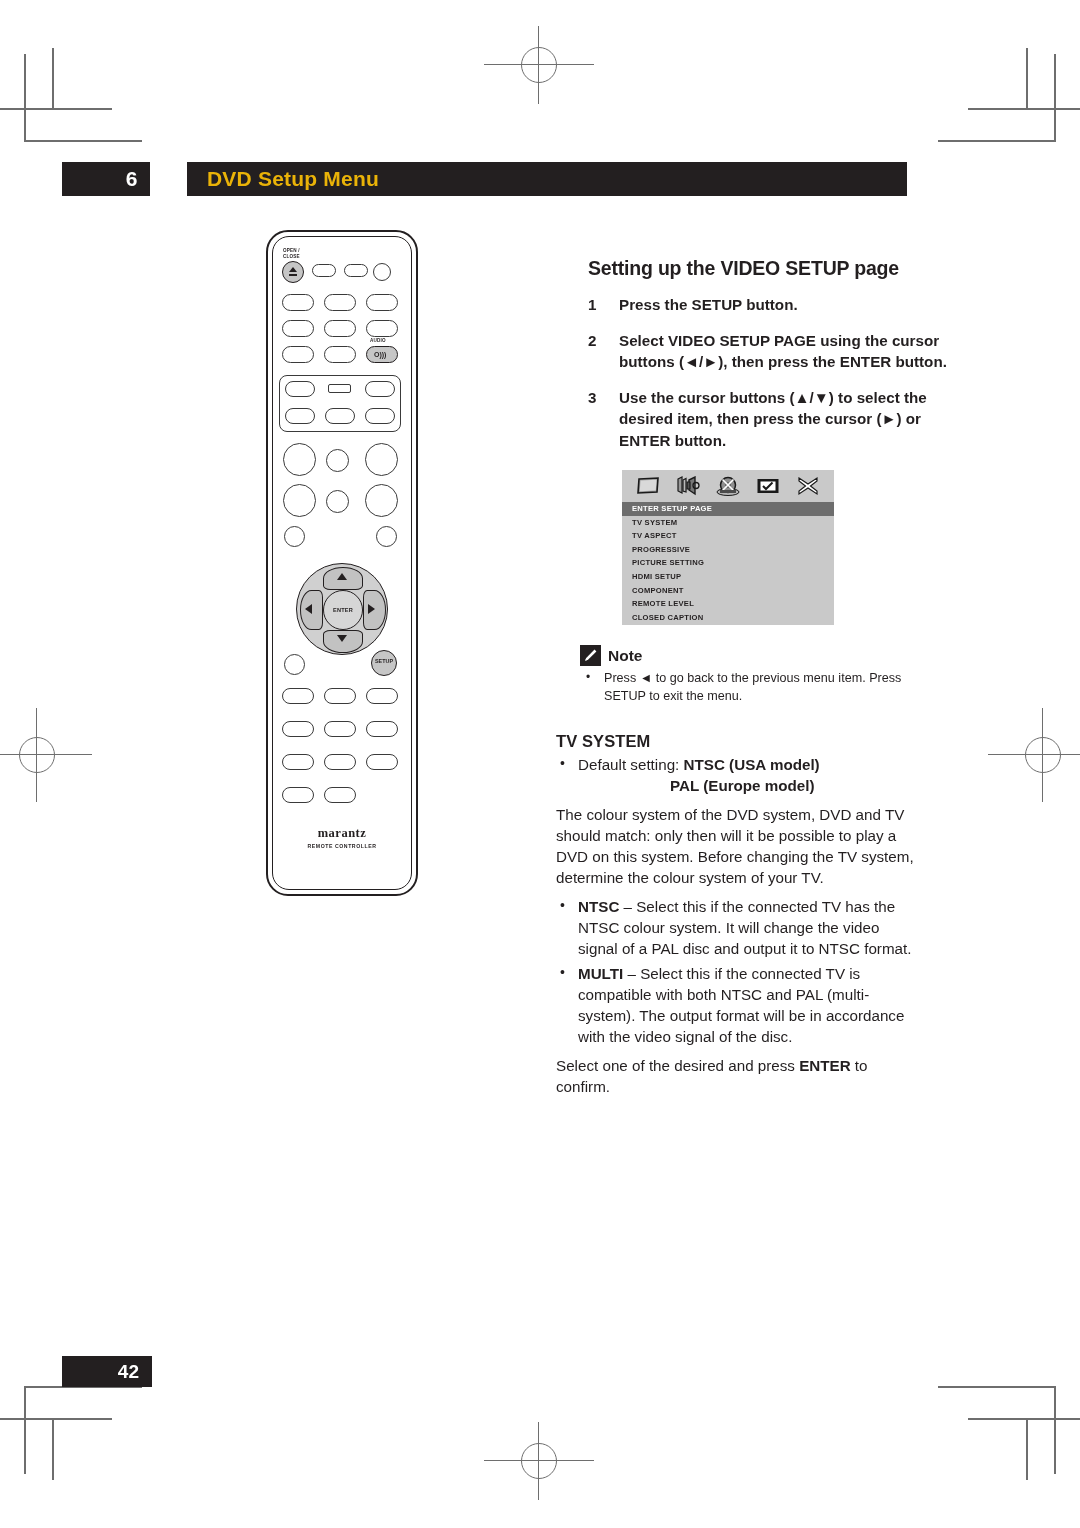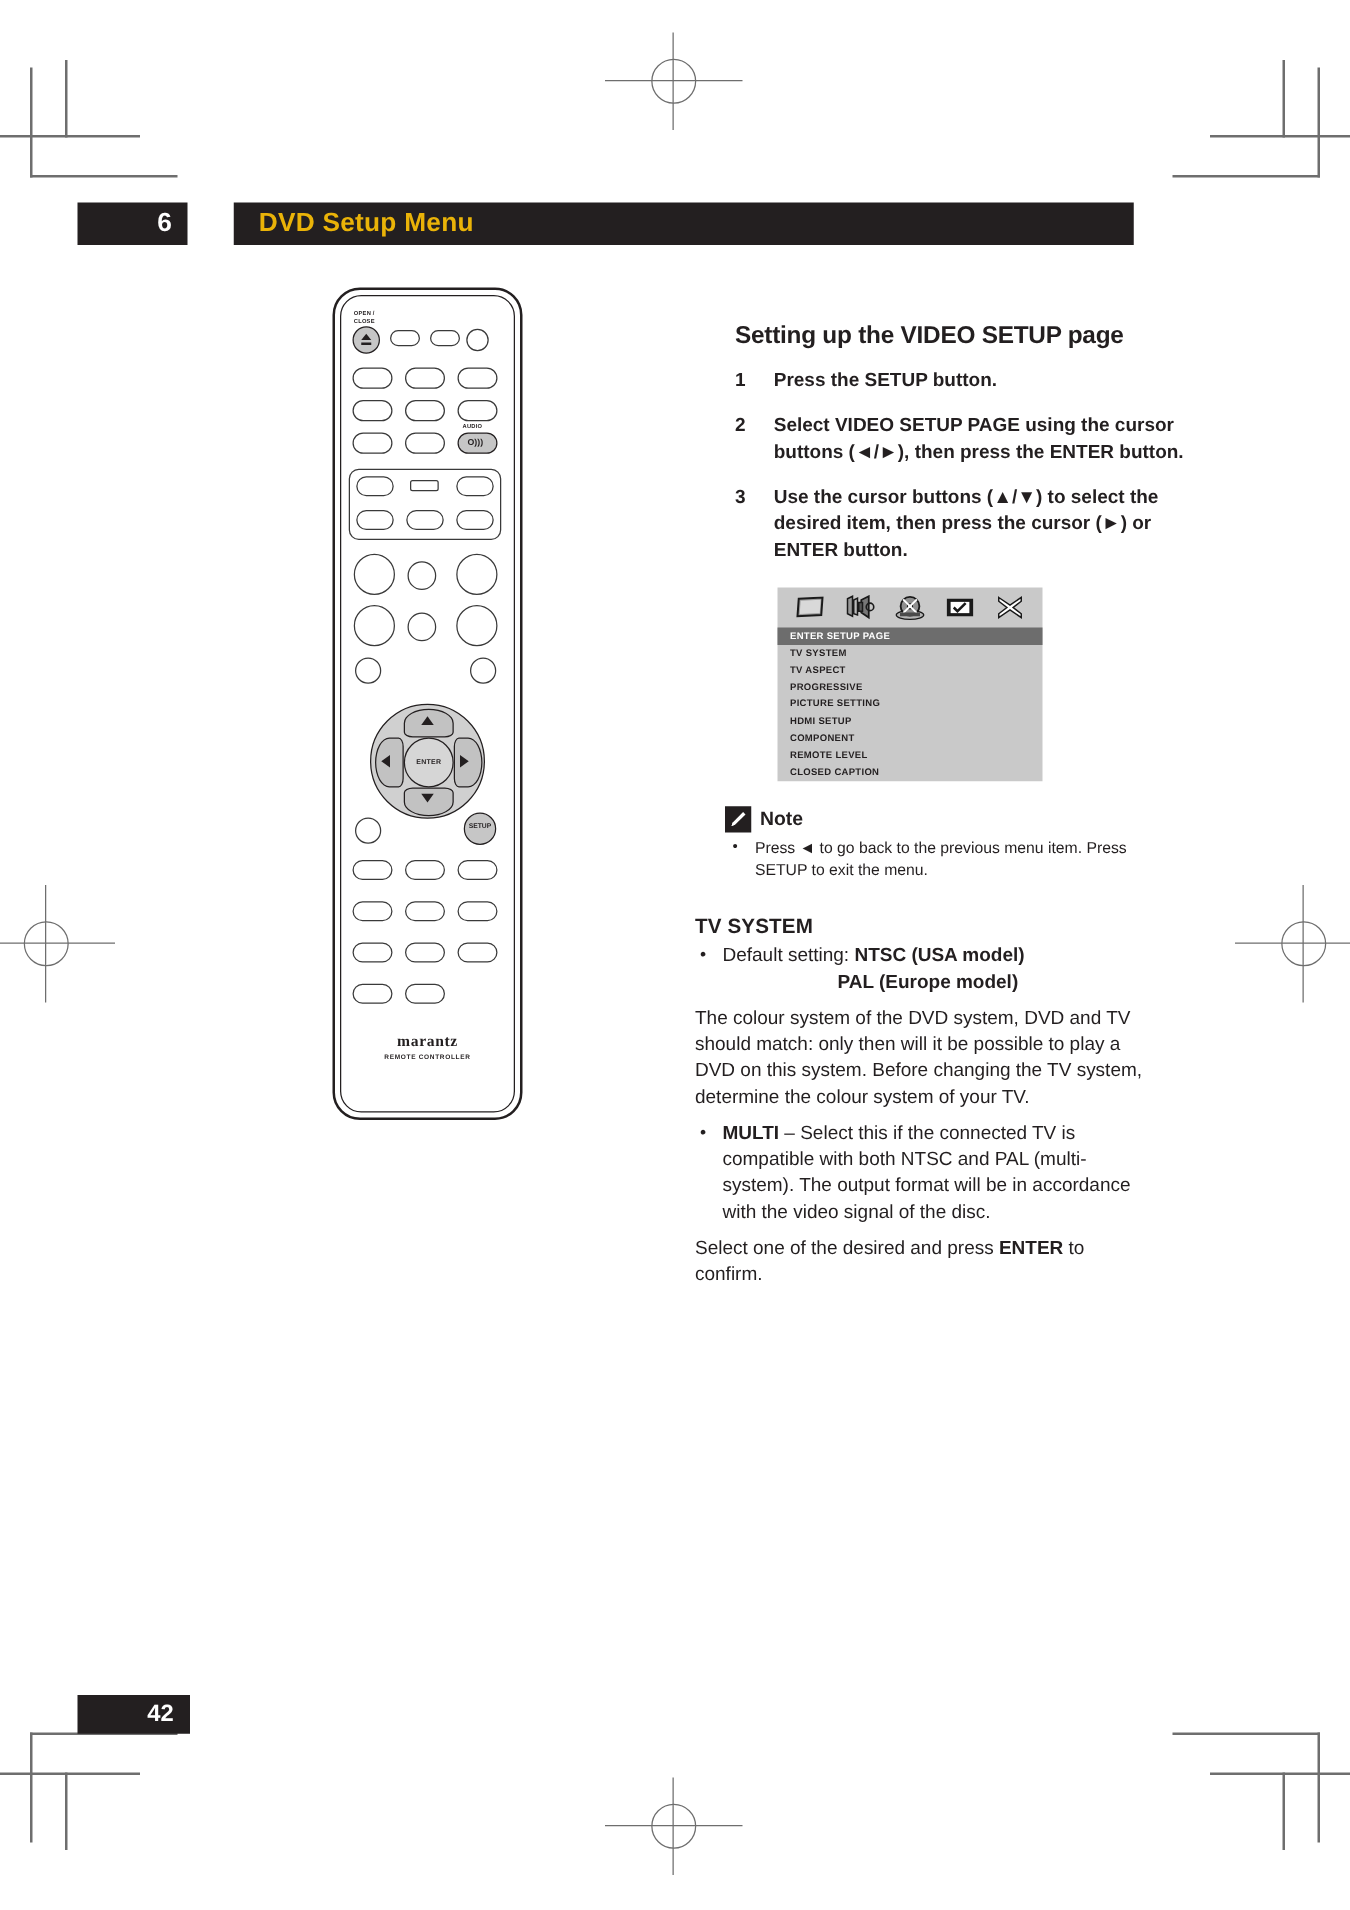--- a/index.html
+++ b/index.html
@@ -311,18 +311,19 @@
     <li>
       <span>Default setting:</span>
       <b>NTSC (USA model)</b>
       <b class="ind">PAL (Europe model)</b>
     </li>
   </ul>
 
   <p class="body">The colour system of the DVD system, DVD and TV should match: only then will it be possible to play a DVD on this system. Before changing the TV system, determine the colour system of your TV.</p>
 
   <ul class="b">
+    <li><b>NTSC</b><span> – Select this if the connected TV has the NTSC colour system. It will change the video signal of a PAL disc and output it to NTSC format.</span></li>
     <li><b>MULTI</b><span> – Select this if the connected TV is compatible with both NTSC and PAL (multi-system). The output format will be in accordance with the video signal of the disc.</span></li>
   </ul>
 
   <p class="body"><span>Select one of the desired and press </span><b>ENTER</b><span> to confirm.</span></p>
 
 </div>
 
 </body></html>

